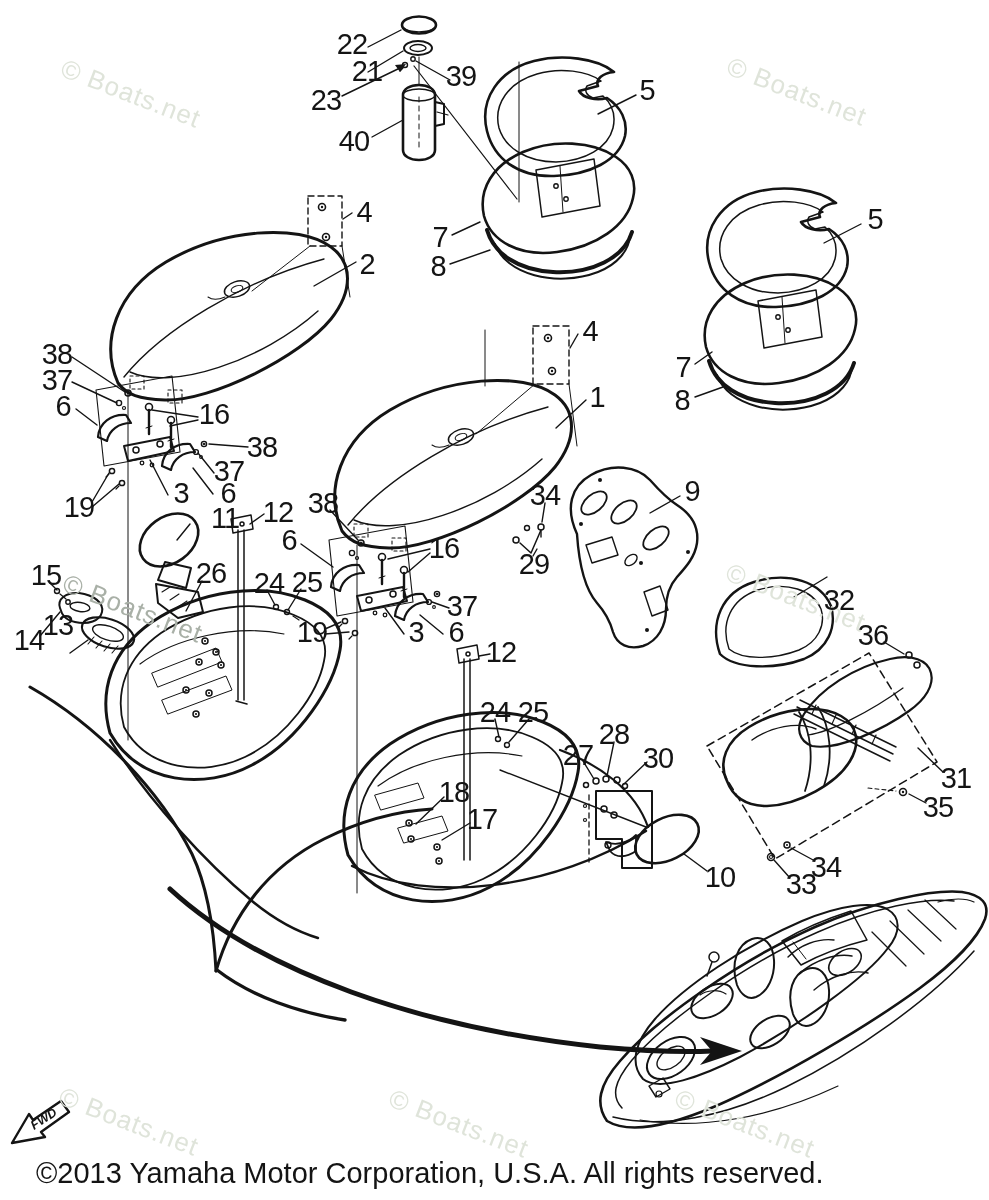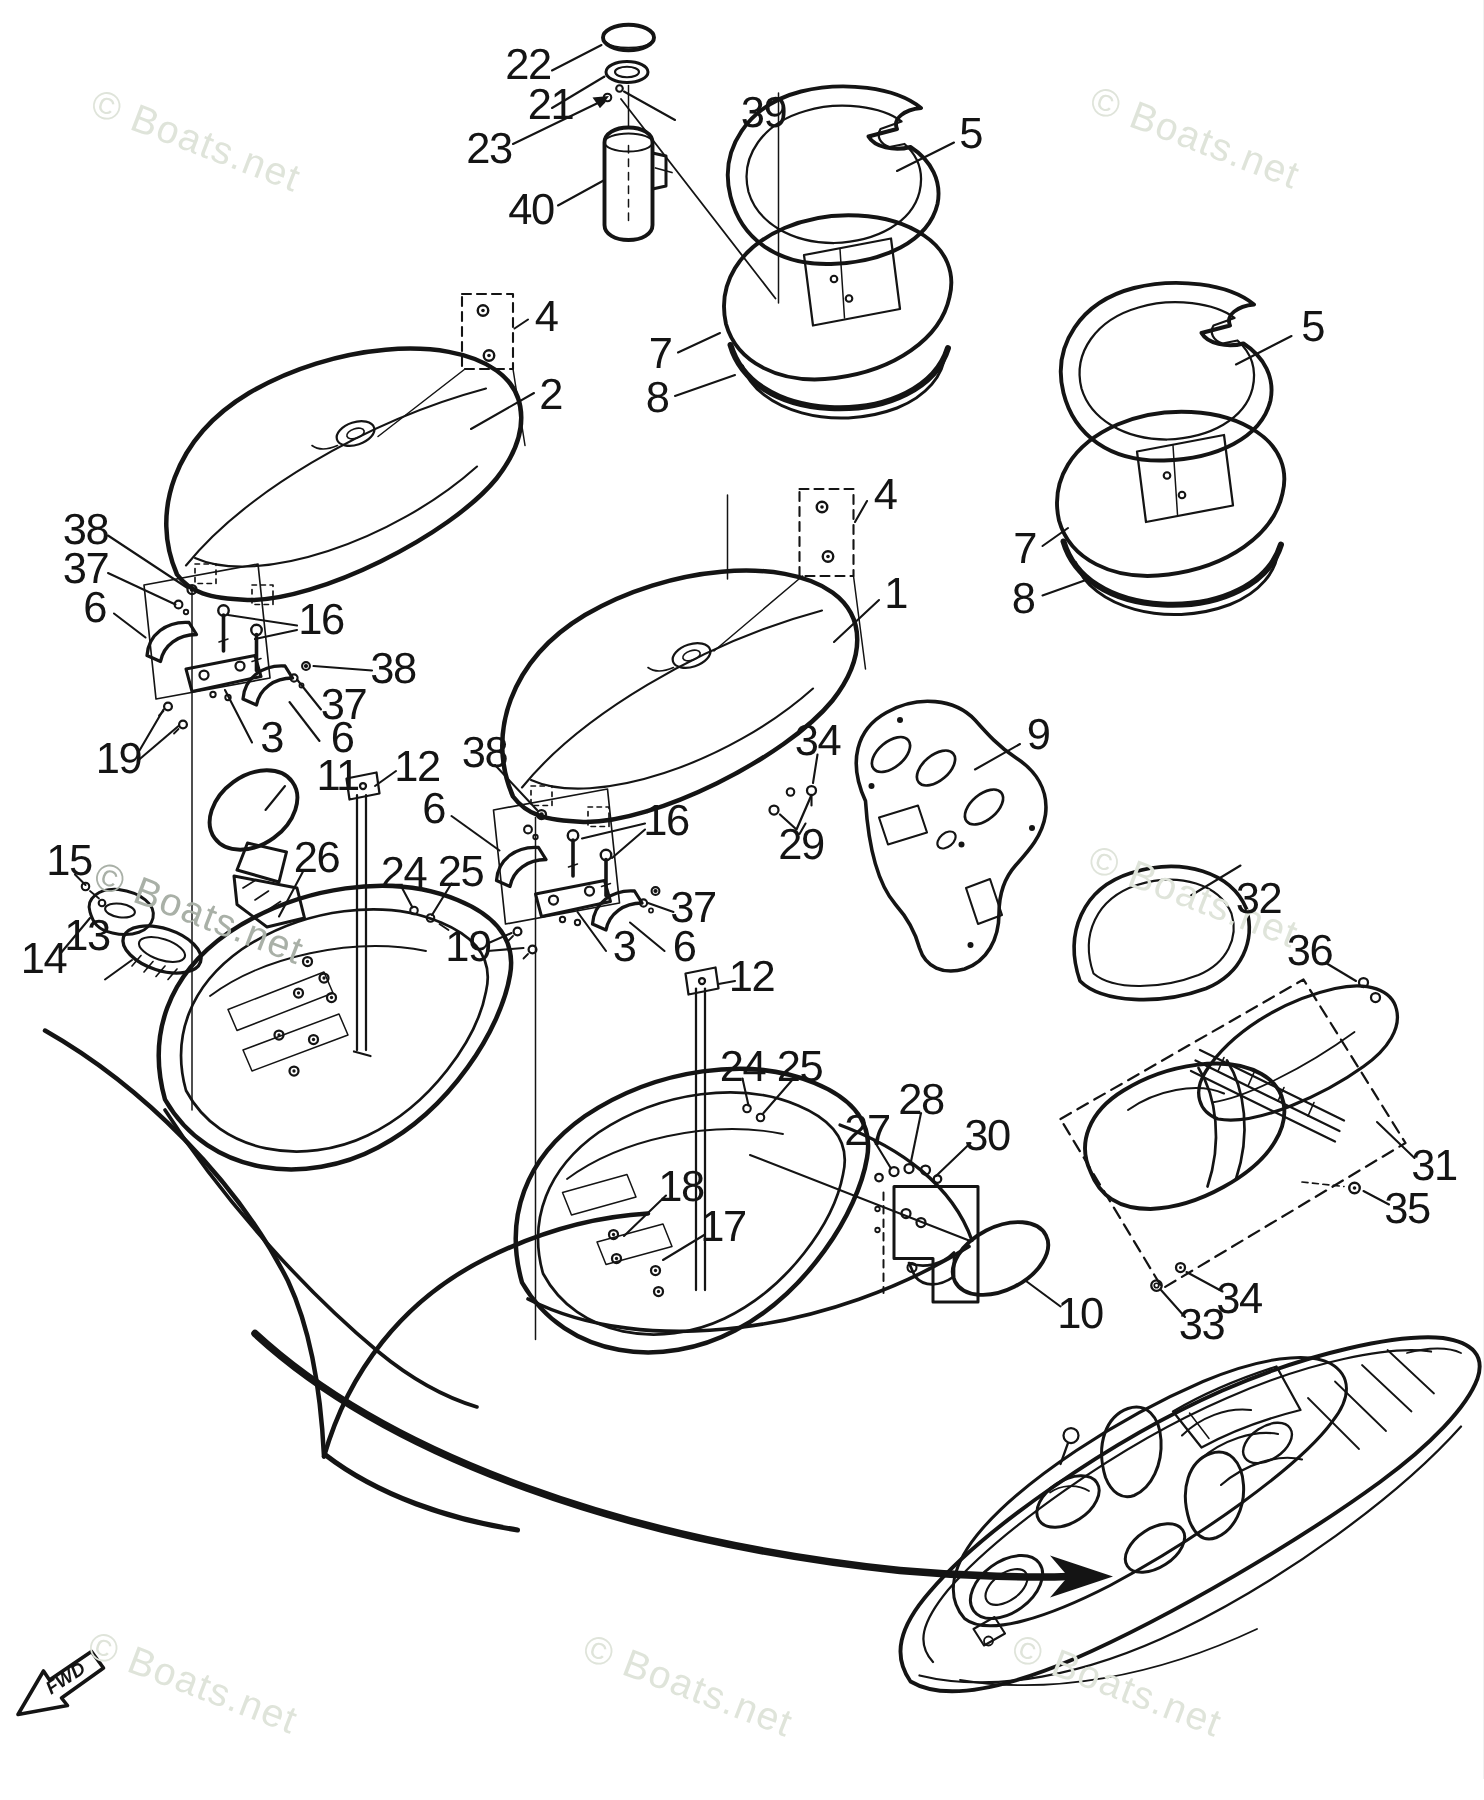--- a/index.html
+++ b/index.html
@@ -396,21 +396,21 @@
   <span class="watermark dark" style="left:64px;top:567px;">© Boats.net</span>
   <span class="watermark" style="left:727px;top:556px;">© Boats.net</span>
   <span class="watermark" style="left:60px;top:1080px;">© Boats.net</span>
   <span class="watermark" style="left:390px;top:1082px;">© Boats.net</span>
   <span class="watermark" style="left:676px;top:1082px;">© Boats.net</span>
 
   <div id="callout-layer">
       <div class="callout" style="left: 352px; top: 44px;">22</div>
       <div class="callout" style="left: 352px; top: 71px; margin-left: 15px;">21</div>
       <div class="callout" style="left: 326px; top: 100px;">23</div>
-      <div class="callout" style="left: 461px; top: 76px; margin-left: 48px;">39</div>
+      <div class="callout" style="left: 461px; top: 76px;">39</div>
       <div class="callout" style="left: 354px; top: 141px;">40</div>
       <div class="callout" style="left: 364px; top: 212px;">4</div>
       <div class="callout" style="left: 367px; top: 264px;">2</div>
       <div class="callout" style="left: 647px; top: 90px;">5</div>
       <div class="callout" style="left: 440px; top: 237px;">7</div>
       <div class="callout" style="left: 438px; top: 266px;">8</div>
       <div class="callout" style="left: 875px; top: 219px;">5</div>
       <div class="callout" style="left: 683px; top: 367px;">7</div>
       <div class="callout" style="left: 682px; top: 400px;">8</div>
       <div class="callout" style="left: 590px; top: 331px;">4</div>
@@ -452,13 +452,14 @@
       <div class="callout" style="left: 658px; top: 758px;">30</div>
       <div class="callout" style="left: 454px; top: 792px;">18</div>
       <div class="callout" style="left: 482px; top: 819px;">17</div>
       <div class="callout" style="left: 720px; top: 877px;">10</div>
       <div class="callout" style="left: 956px; top: 778px;">31</div>
       <div class="callout" style="left: 938px; top: 807px;">35</div>
       <div class="callout" style="left: 826px; top: 867px;">34</div>
       <div class="callout" style="left: 801px; top: 884px;">33</div>
     </div>
 
+  <div id="copyright">©2013 Yamaha Motor Corporation, U.S.A. All rights reserved.</div>
 </div>
 
 </body></html>

